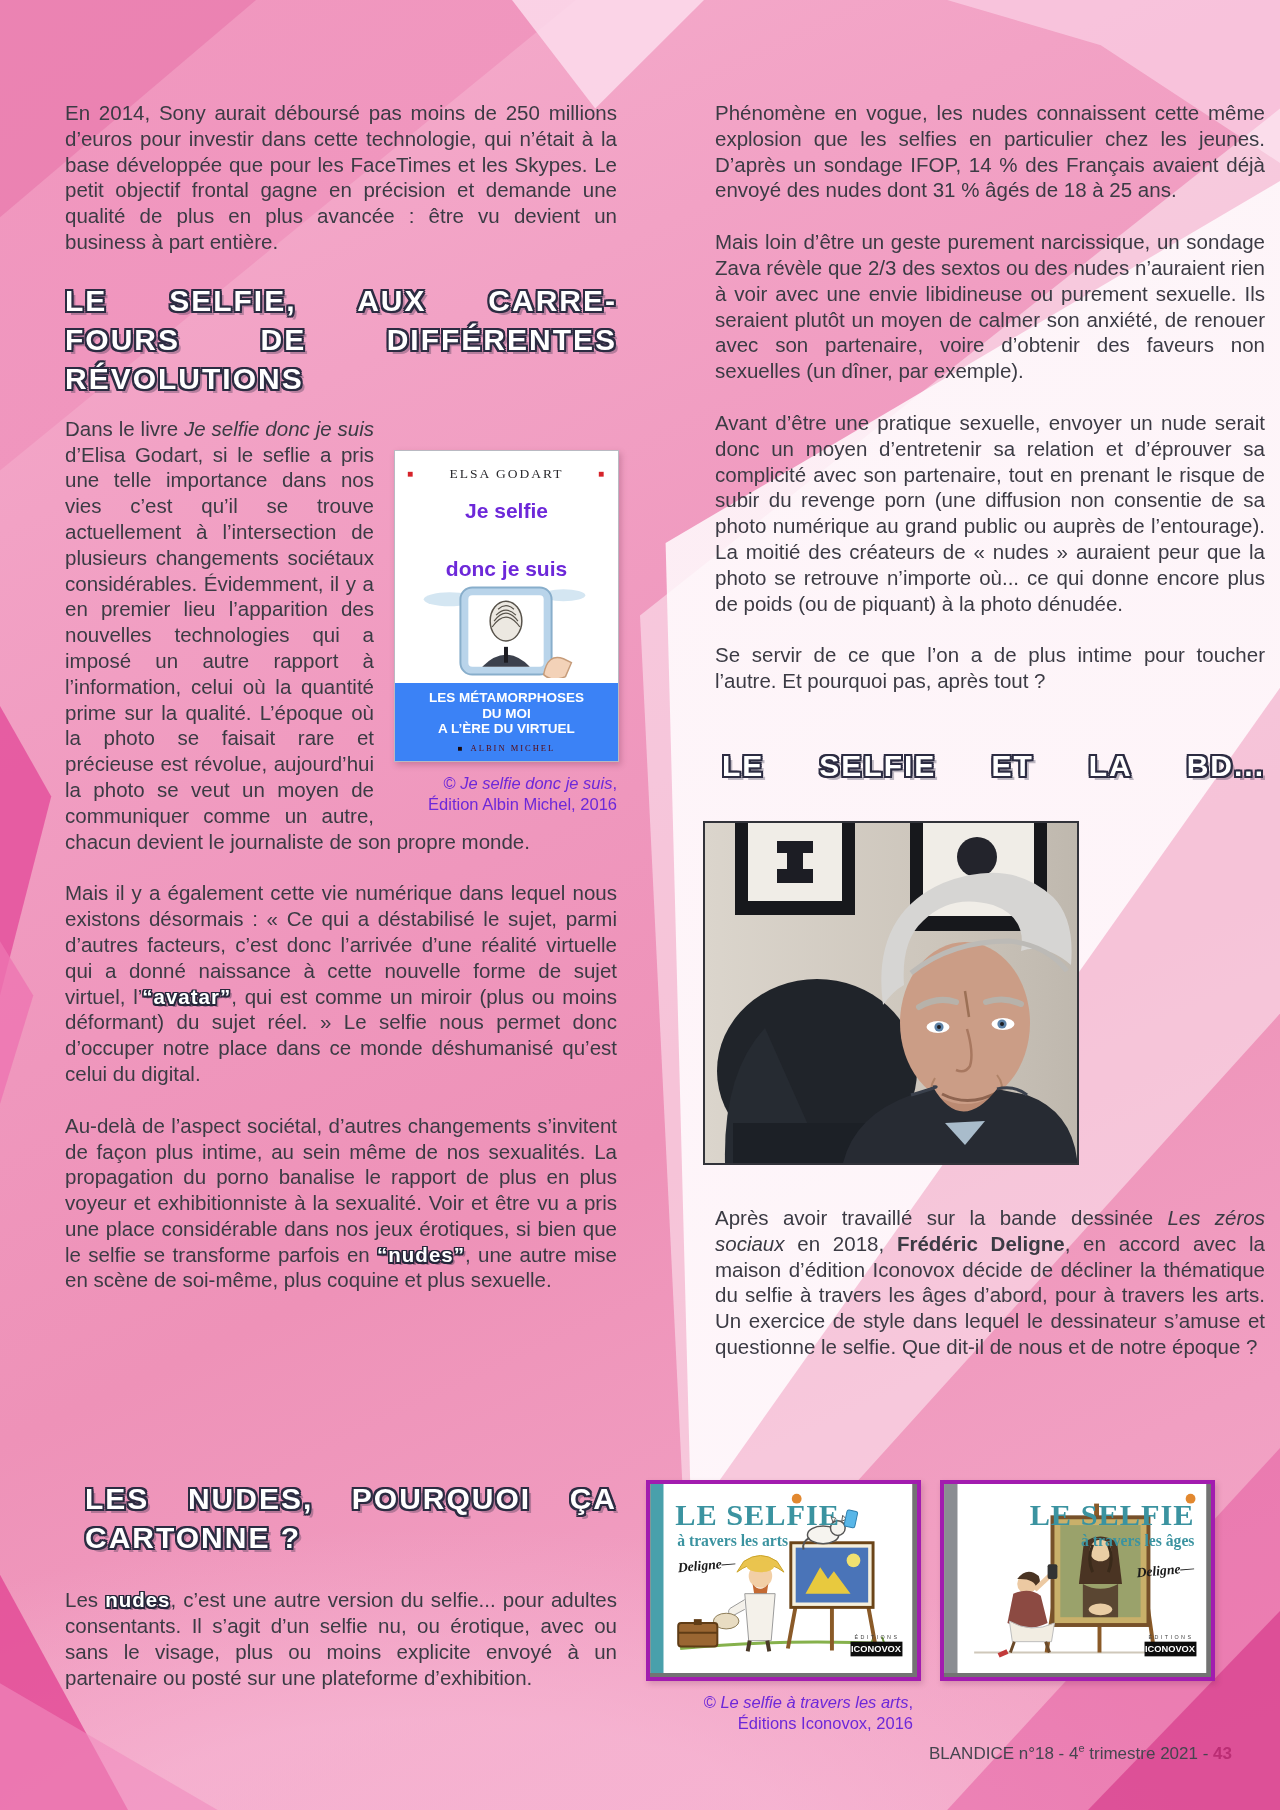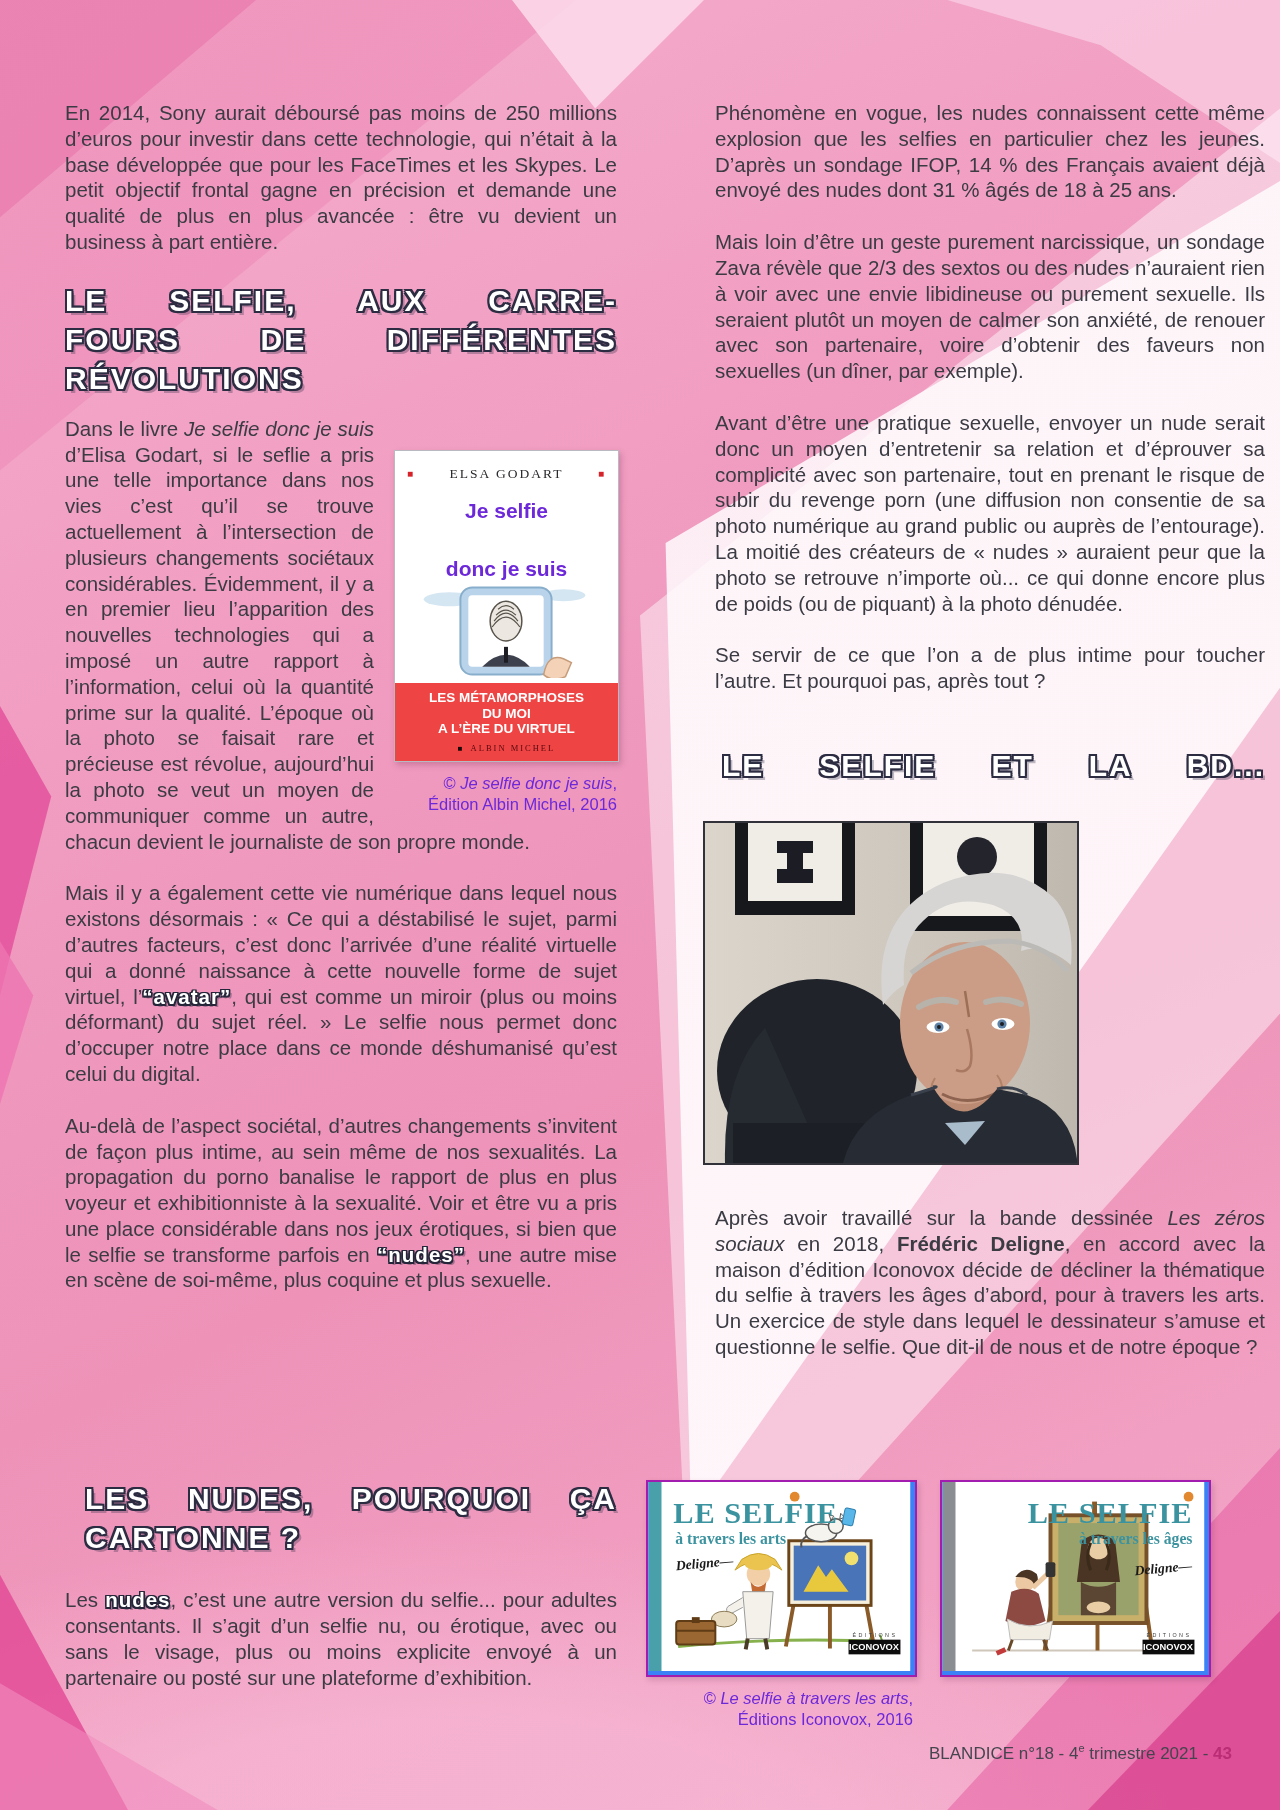--- a/index.html
+++ b/index.html
@@ -42,36 +42,36 @@
                   -1.5px 0 0 #26263a,1.5px 0 0 #26263a,0 -1.5px 0 #26263a,0 1.5px 0 #26263a,
                   3px 3px 0 rgba(38,38,58,.35);}
 
   
   .book-float{float:right;width:223px;margin:34px 0 12px 20px;}
   .book{width:223px;background:#fff;border:1px solid #b9b9c2;box-shadow:2px 3px 6px rgba(90,30,60,.25);}
   .book-author{display:flex;align-items:center;justify-content:space-between;padding:10px 12px 4px;
                font-family:"Liberation Serif",serif;font-size:13.5px;letter-spacing:2px;color:#2a2a2e;}
   .redsq{color:#d6232a;font-size:10px;line-height:1;}
   .book-title{font-weight:bold;color:#6d28d9;font-size:21px;line-height:24px;text-align:center;margin:8px 0 2px;}
-  .book-band{background:#ef4444;color:#fff;font-weight:bold;font-size:13.5px;line-height:15.5px;
+  .book-band{background:#3b82f6;color:#fff;font-weight:bold;font-size:13.5px;line-height:15.5px;
              text-align:center;padding:7px 4px 5px;}
   .book-pub{display:flex;align-items:center;justify-content:center;gap:6px;
             font-family:"Liberation Serif",serif;font-weight:normal;font-size:8.5px;letter-spacing:2px;
             color:#57080e;margin-top:4px;}
   .blacksq{color:#1a090b;font-size:8px;}
   .caption{font-size:16.5px;line-height:21px;color:#6d28d9;margin-top:11px;text-align:right;}
 
   
   #photo{margin:36px 0 0 -12px;width:372px;height:340px;border:2px solid #32333a;background:#cdc5bb;}
   #p5-right{margin-top:40px;}
 
   
   #covers{position:absolute;left:646px;top:1480px;display:flex;gap:27px;}
   .cover-unit{width:267px;}
-  .cover{width:267px;height:193px;background:#3b82f6;border:2px solid #a21caf;box-shadow:2px 3px 6px rgba(90,30,60,.2);}
+  .cover{width:267px;height:193px;background:#737373;border:4px solid #a21caf;box-shadow:2px 3px 6px rgba(90,30,60,.2);}
   .cover svg{display:block;}
 
   #footer{position:absolute;right:48px;top:1742px;font-size:17px;color:#45454f;}
   #footer .pagenum{font-weight:bold;color:#bb2d74;}
   sup{font-size:11px;}
 </style>
 </head>
 <body>
 
 <div id="page">

